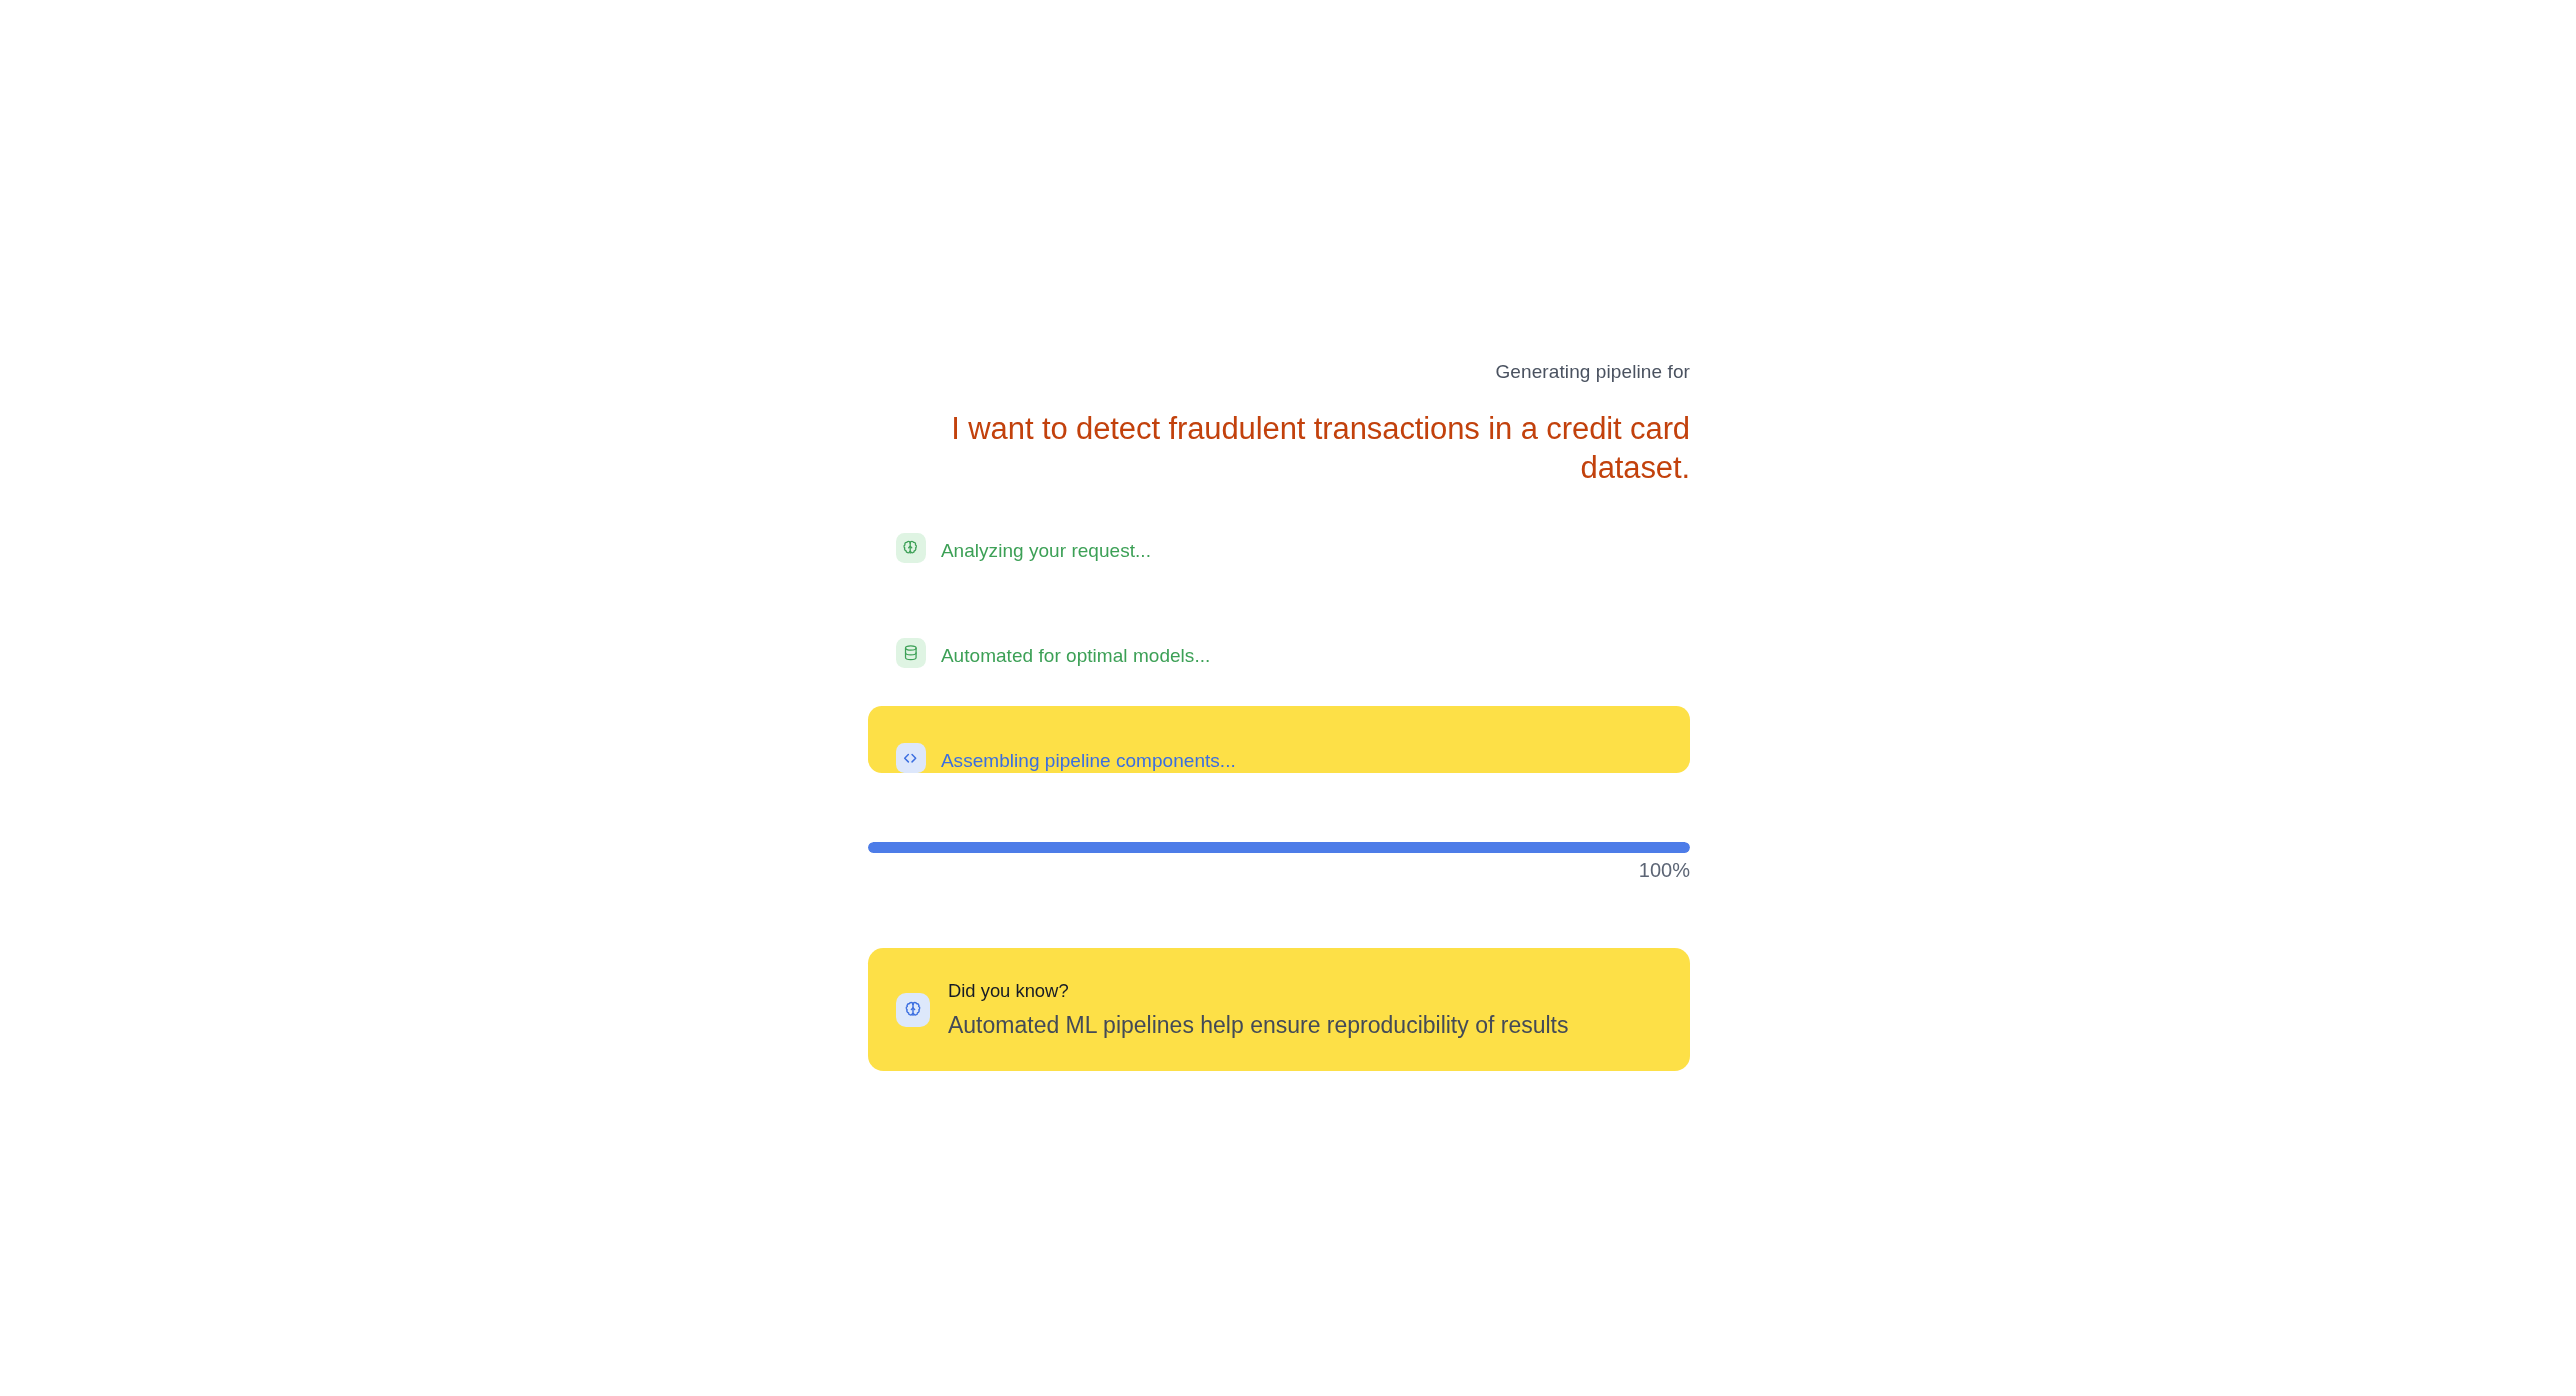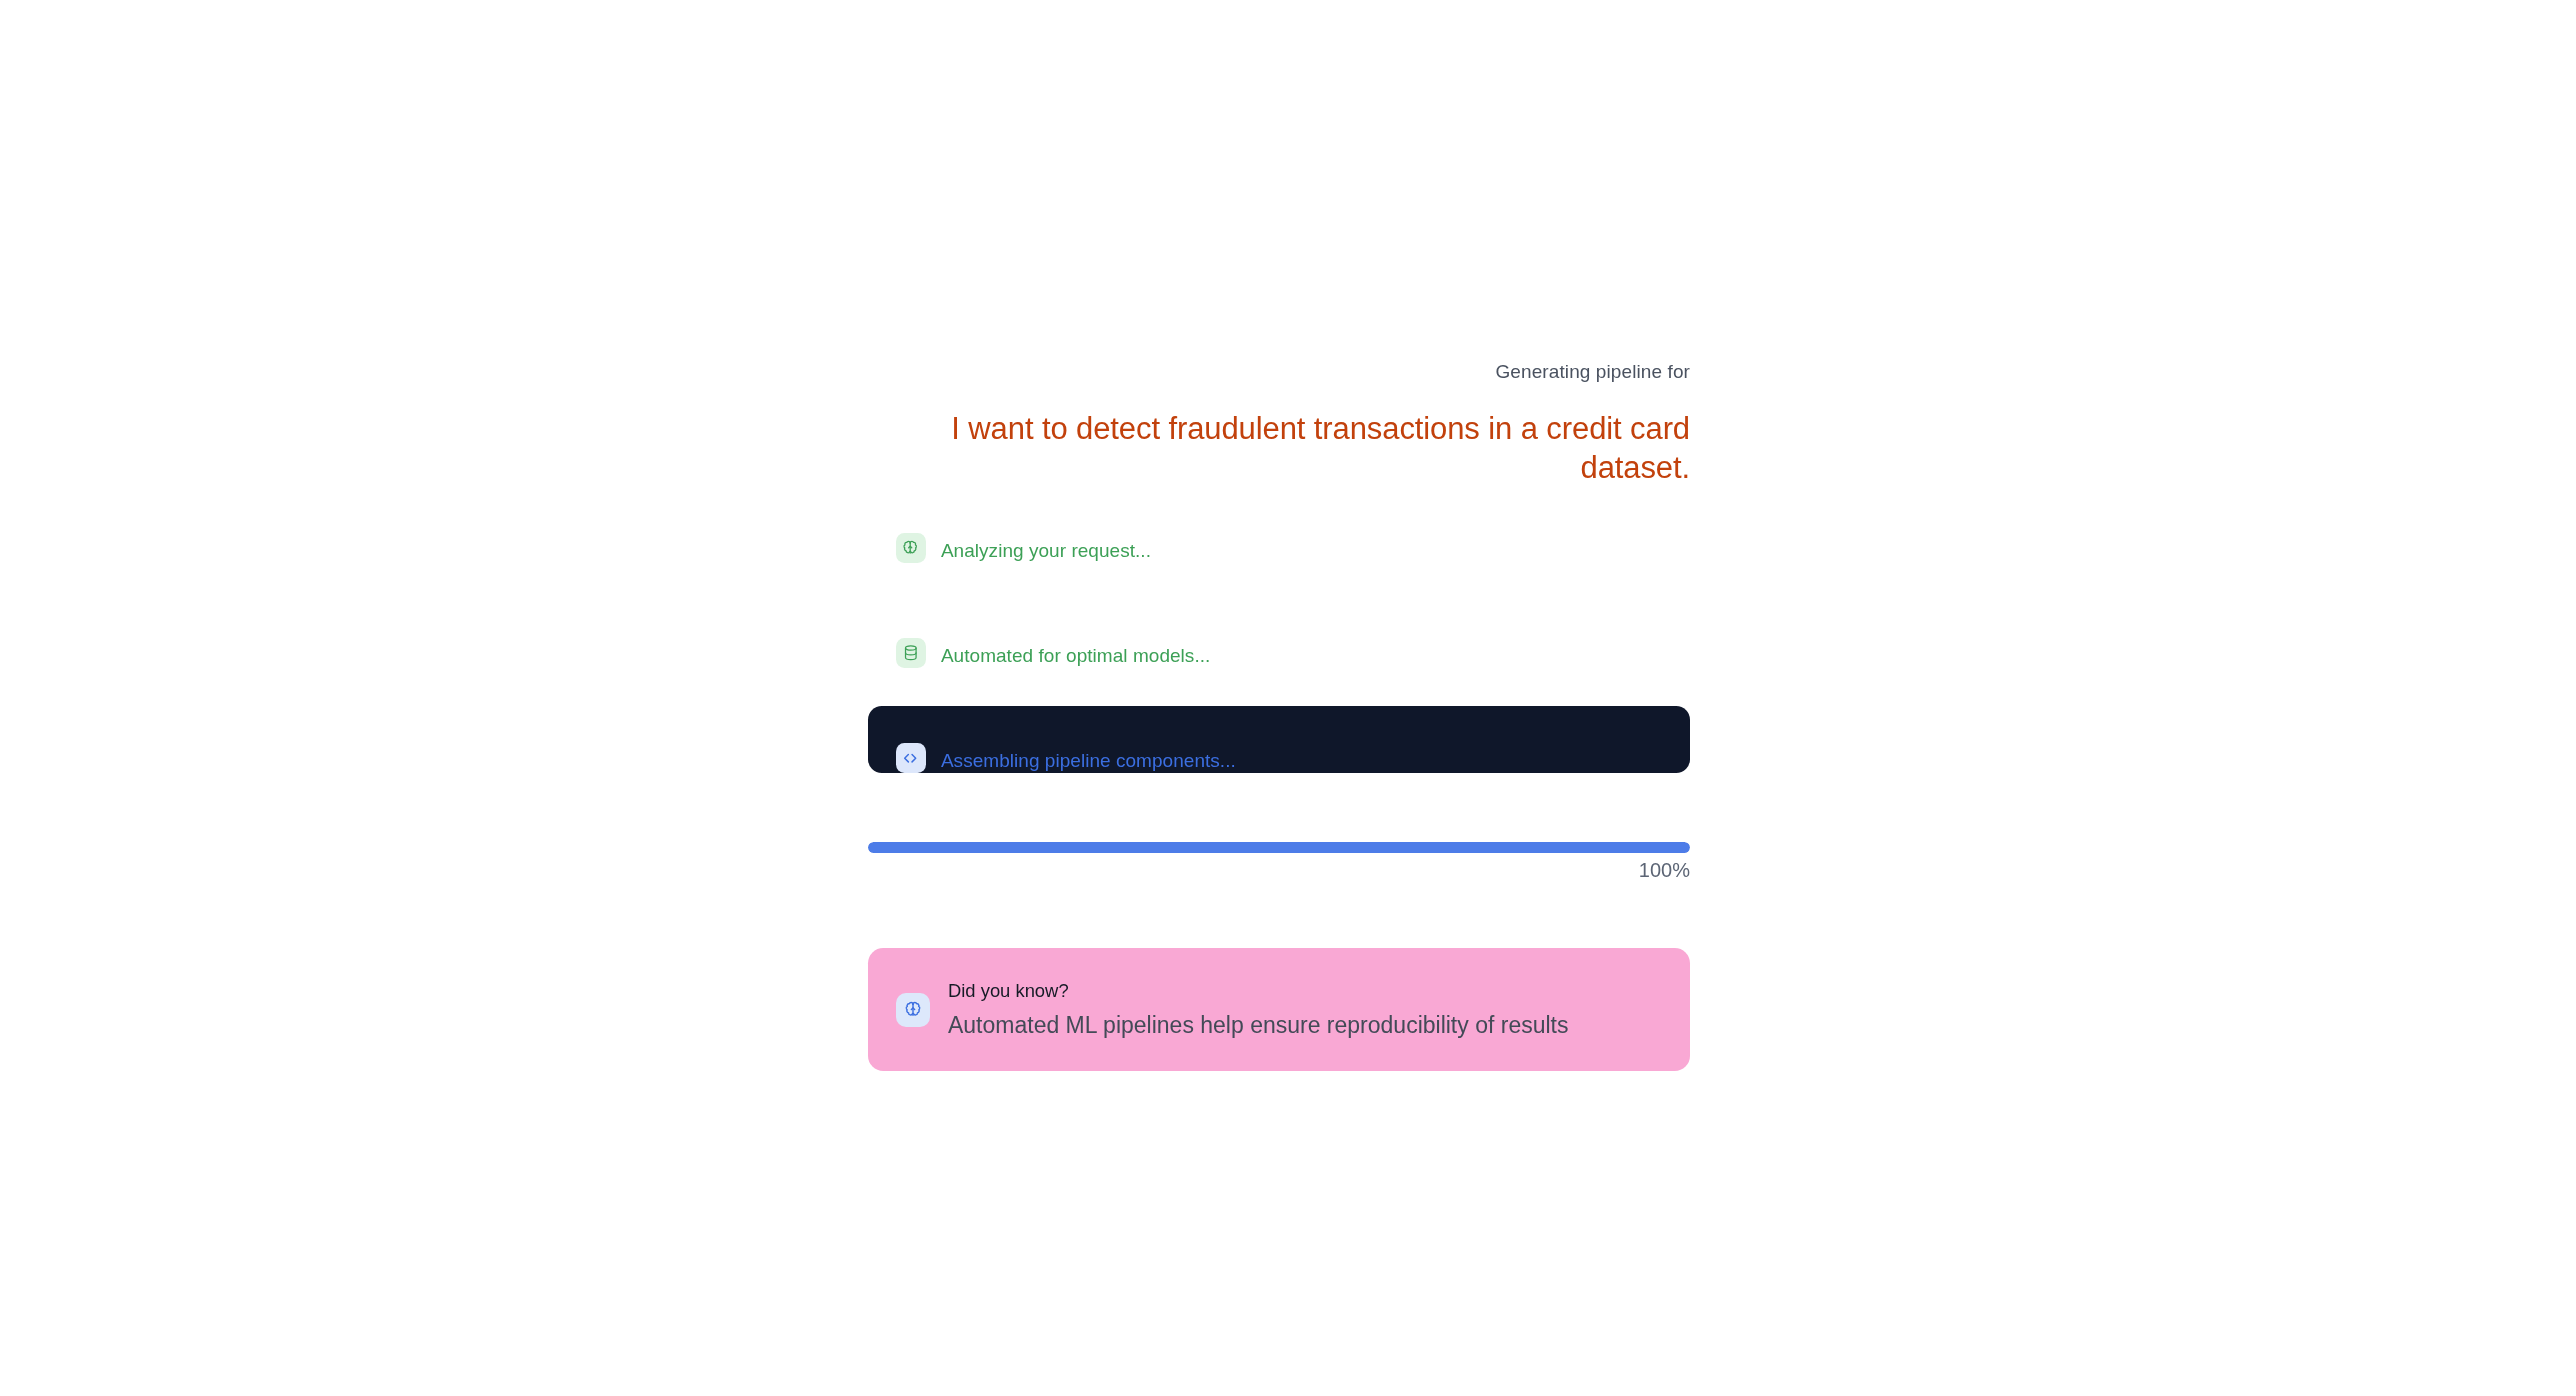--- a/index.html
+++ b/index.html
@@ -61,21 +61,21 @@
     align-items: flex-end;
     height: 67px;
     border-radius: 13.8px;
     padding: 0 0 0 27.6px;
     box-sizing: border-box;
   }
   .step-row + .step-row {
     margin-top: 38px;
   }
   .step-row.is-active {
-    background: #0f172a;
+    background: #fde047;
   }
   .step-badge {
     width: 30px;
     height: 30px;
     border-radius: 8.4px;
     display: flex;
     align-items: center;
     justify-content: center;
     flex: 0 0 auto;
   }
@@ -120,21 +120,21 @@
   }
 
   
   .tip-card {
     position: absolute;
     top: 948px;
     left: 0;
     width: 822px;
     min-height: 123px;
     box-sizing: border-box;
-    background: #f9a8d4;
+    background: #fde047;
     border-radius: 15.3px;
     display: flex;
     align-items: center;
     padding: 21.4px 27.6px;
   }
   .tip-badge {
     width: 34px;
     height: 34px;
     border-radius: 10px;
     background: #dde8fb;

